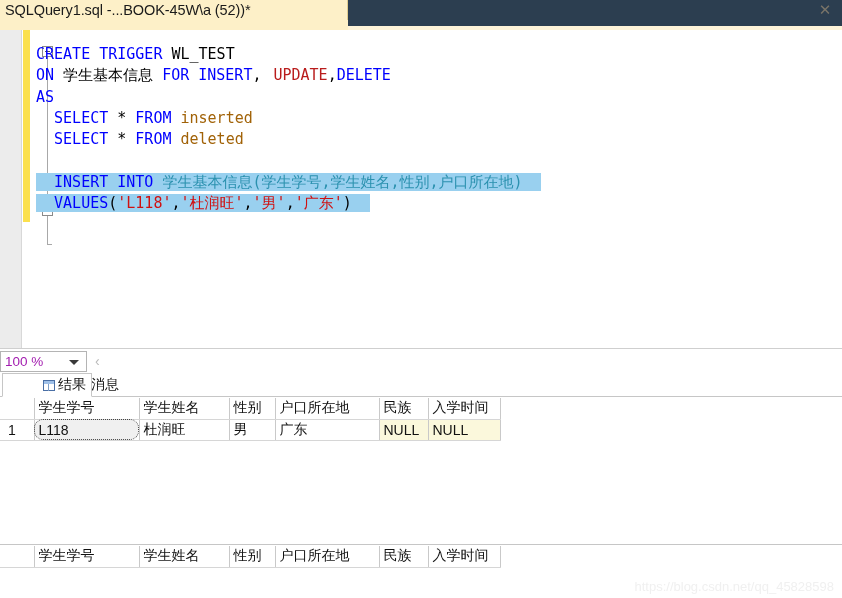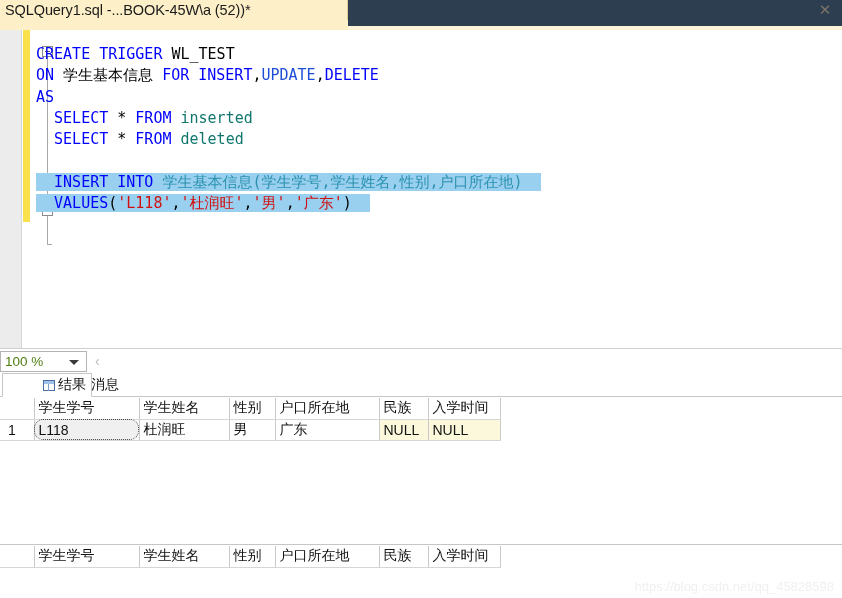--- a/index.html
+++ b/index.html
@@ -106,23 +106,23 @@
     position: absolute;
     left: 36px; top: 14px;
     font-family: "DejaVu Sans Mono", monospace;
     font-size: 15px;
     line-height: 21.3px;
     white-space: pre;
     color: #000000;
   }
   .ln { height: 21.3px; white-space: pre; }
   .kw   { color: #0000ff; }
-  .kw2  { color: #1d4ed8; }
+  .kw2  { color: #b91c1c; margin-left: 12px; }
   .tbl  { color: #2b91af; }
-  .idf  { color: #0f766e; }
+  .idf  { color: #a16207; }
   .str  { color: #d01010; }
   .punc { color: #000000; }
   .sel  { background: #99d0ef; }
 
   
   .fold {
     position: absolute;
     width: 11px; height: 11px;
     border: 1px solid #8a8a8a;
     background: #ffffff;
@@ -158,21 +158,21 @@
     left: 0; top: 2px;
     width: 87px; height: 21px;
     border: 1px solid #b4b4b4;
     background: #ffffff;
     display: flex;
     align-items: center;
     cursor: pointer;
   }
   .zoom-val {
     font-size: 13.5px;
-    color: #4d7c0f;
+    color: #a21caf;
     padding-left: 4px;
     font-family: "Liberation Sans", sans-serif;
   }
   .zoom-arrow {
     position: absolute;
     right: 7px; top: 8px;
     width: 0; height: 0;
     border-left: 5px solid transparent;
     border-right: 5px solid transparent;
     border-top: 5px solid #3a3a3a;

